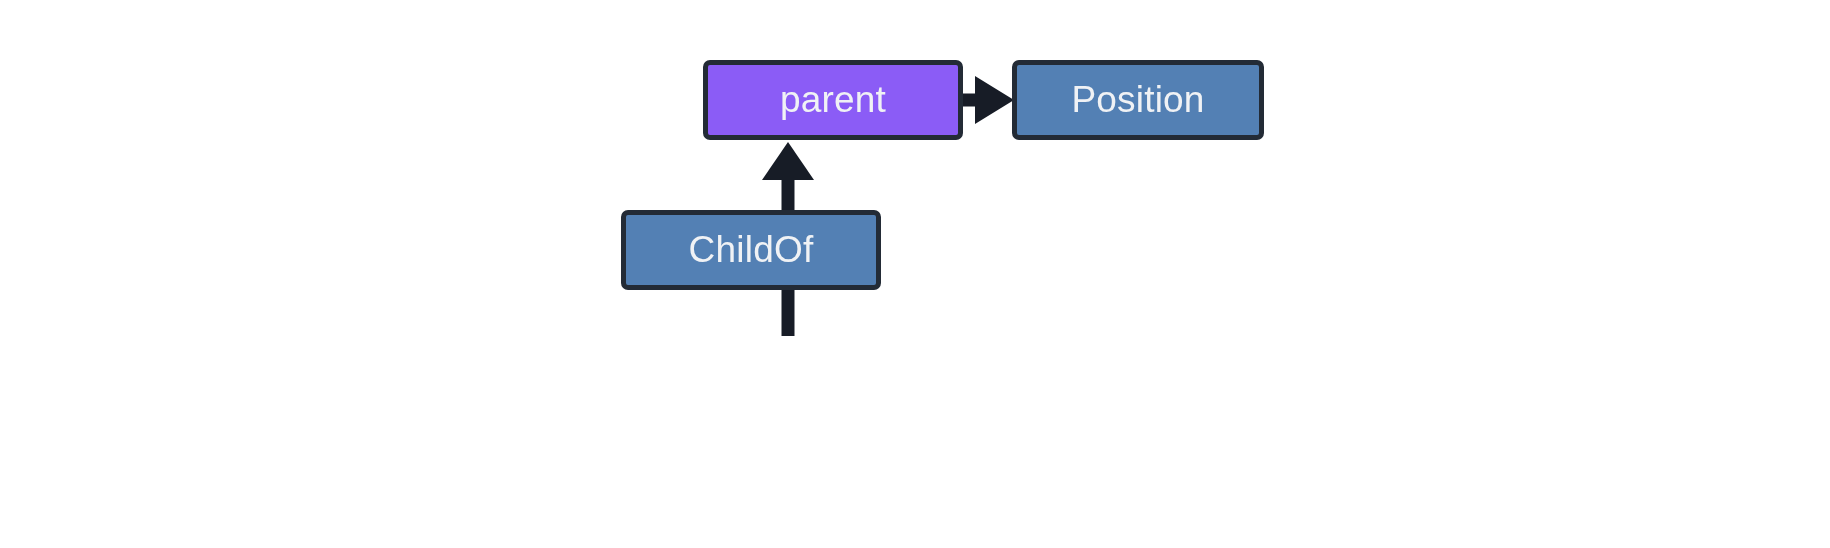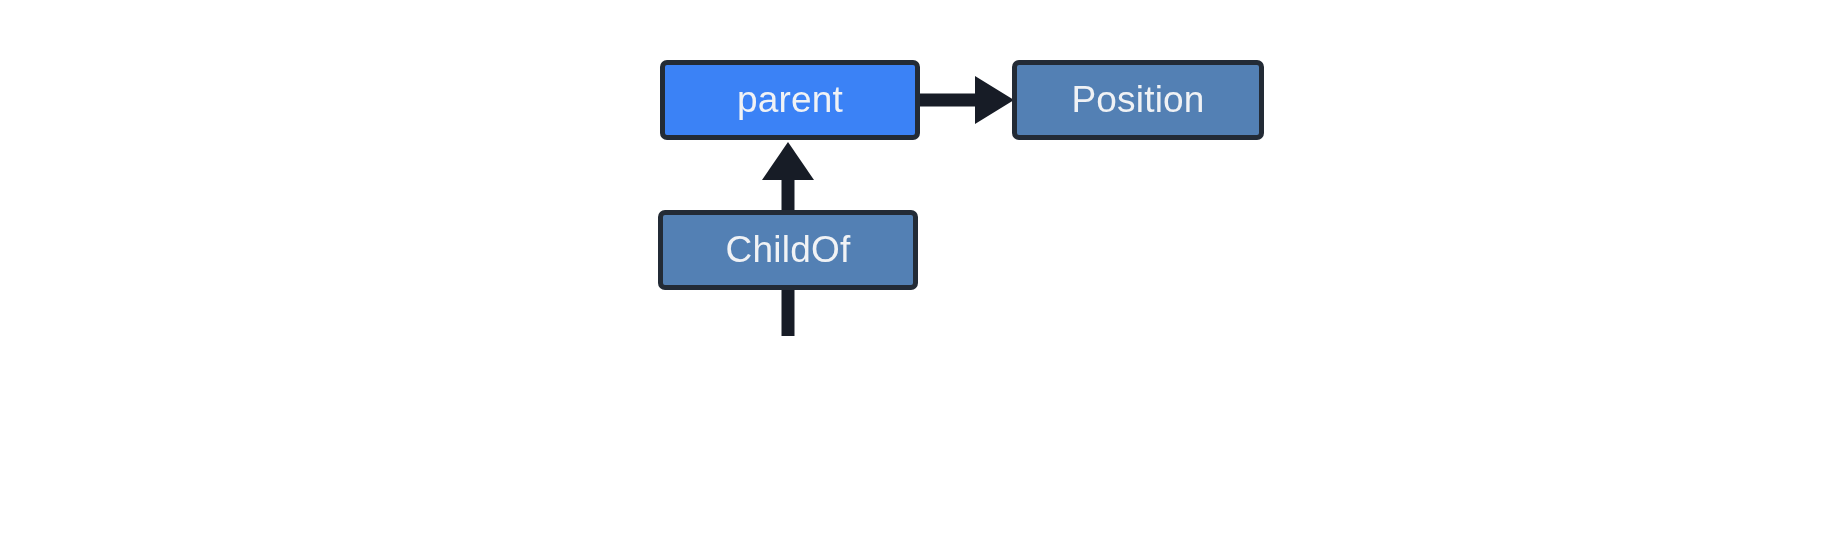--- a/index.html
+++ b/index.html
@@ -42,36 +42,37 @@
     font-family: "Liberation Sans", sans-serif;
     font-size: 37px;
     font-weight: 400;
     line-height: 1;
     letter-spacing: 0.2px;
     white-space: nowrap;
     user-select: none;
   }
 
   .node-entity {
-    background: #3b82f6;
+    background: #8b5cf6;
+    margin-left: 43px;
   }
 
   .node-component {
     background: #5380b4;
   }
 
   .node-label {
     display: block;
     transform: translateY(-1px);
   }
 
   
   #node-parent   { left: 660px; top: 60px;  width: 260px; height: 80px; }
   #node-position { left: 1012px; top: 60px; width: 252px; height: 80px; }
-  #node-childof  { left: 658px; top: 210px; width: 260px; height: 80px; }
+  #node-childof  { left: 621px; top: 210px; width: 260px; height: 80px; }
   #node-child    { left: 658px; top: 333px; width: 260px; height: 80px; }
 </style>
 </head>
 <body>
 
 <div id="diagram-canvas">
 
   <svg id="edge-layer" viewBox="0 0 1830 548" width="1830" height="548" xmlns="http://www.w3.org/2000/svg" aria-hidden="true">
 
     <g>

